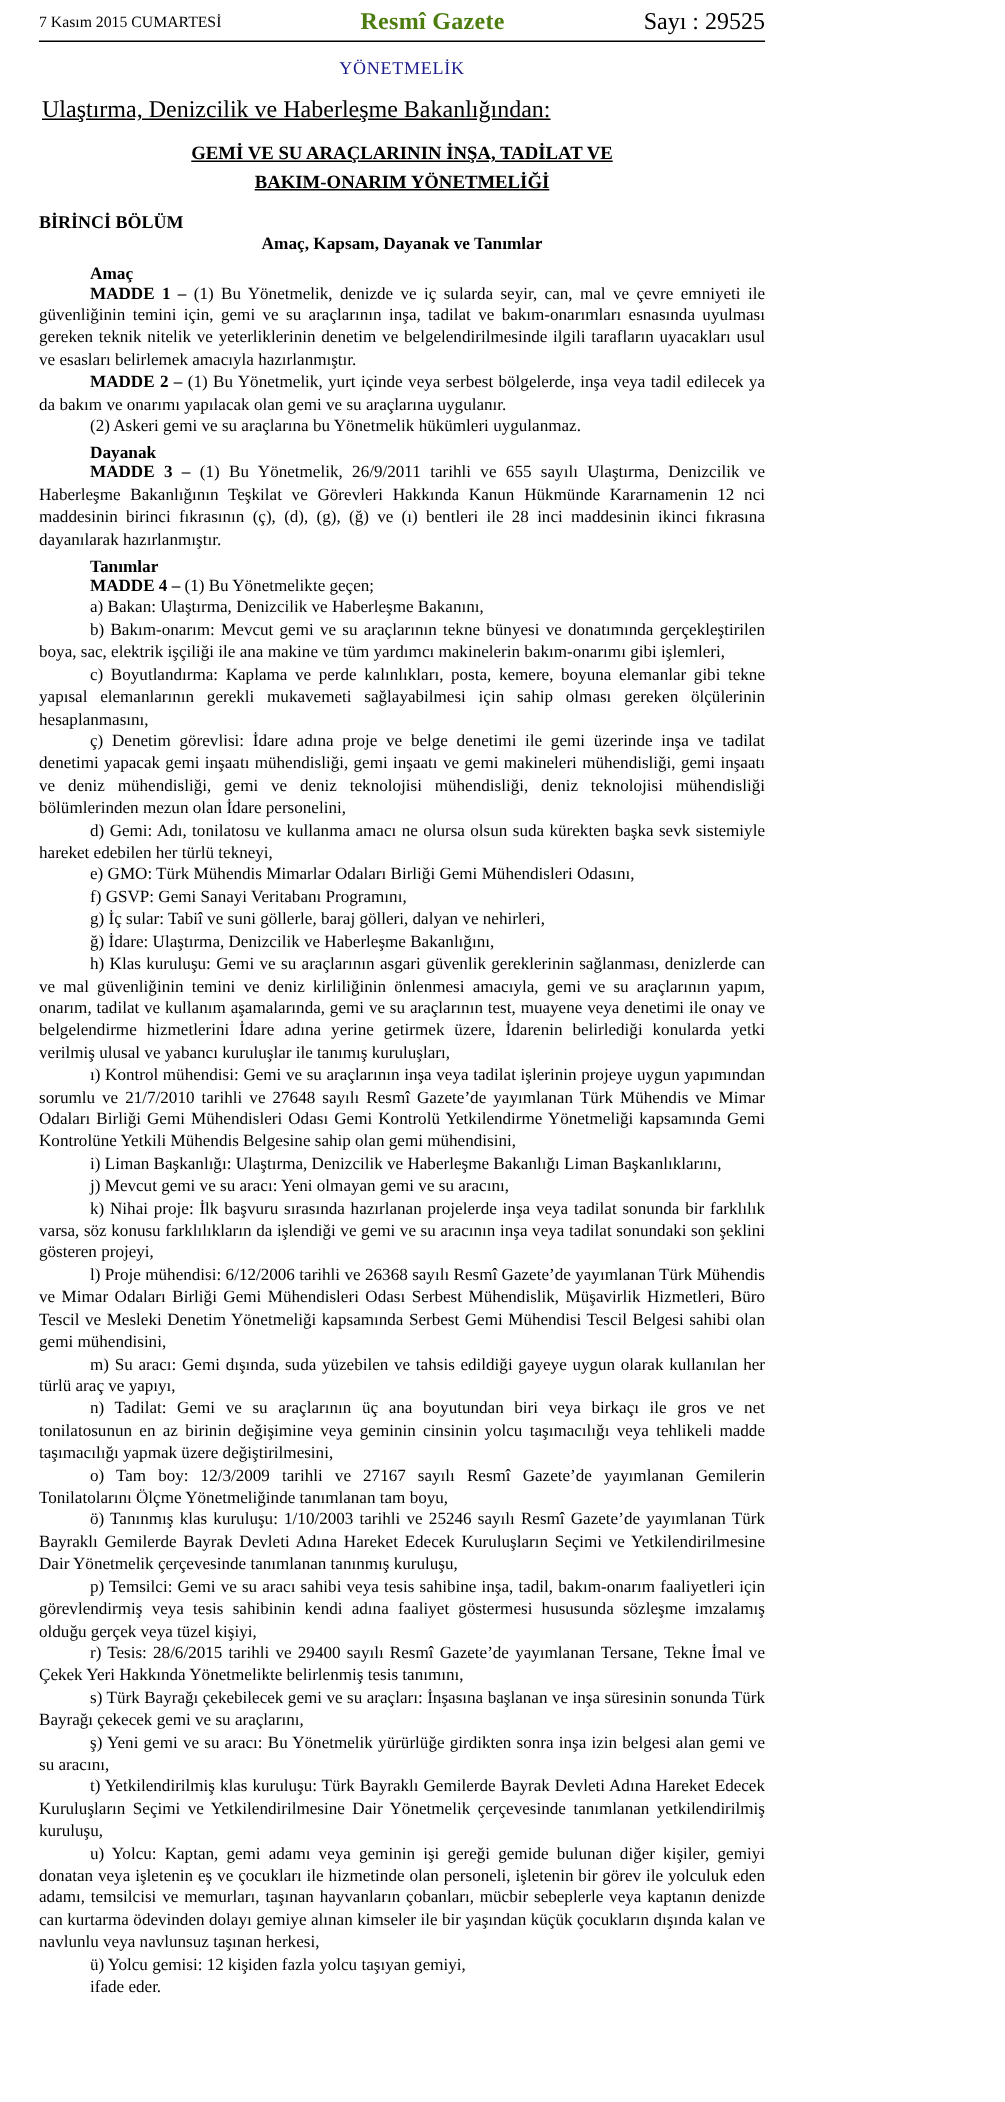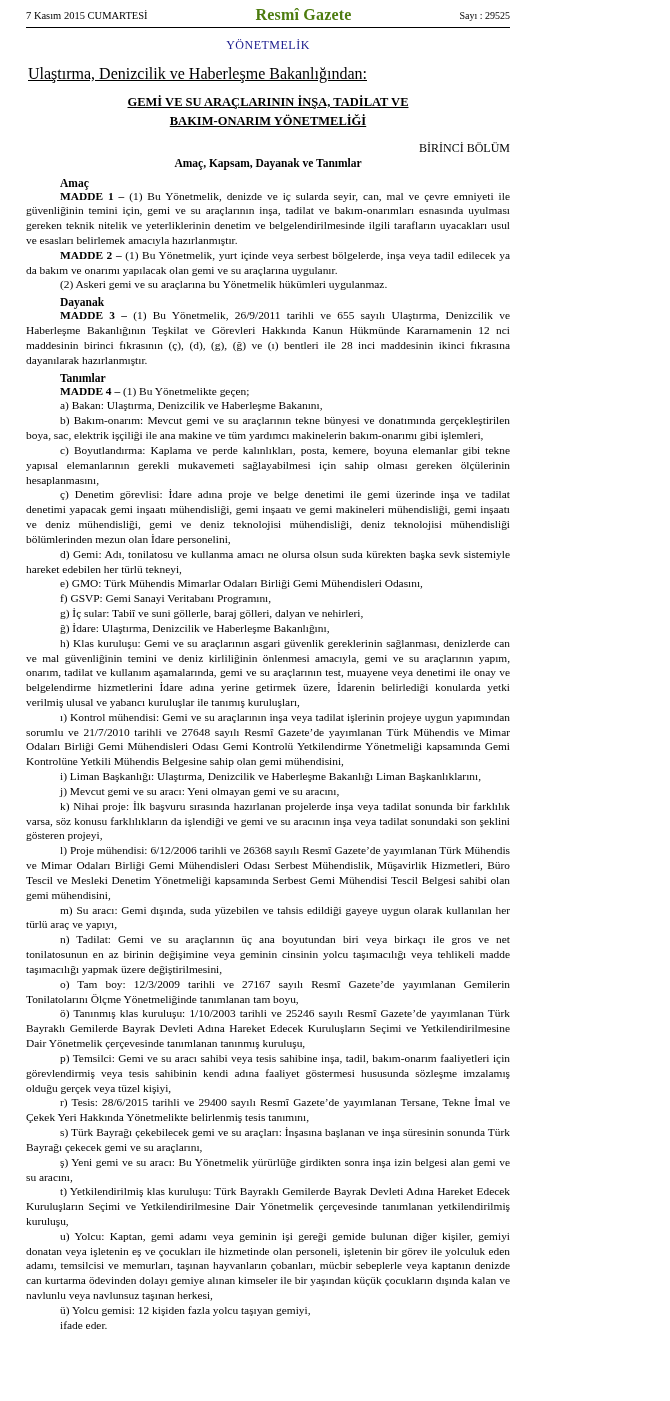--- a/index.html
+++ b/index.html
@@ -37,21 +37,21 @@
   .masthead-center {
     font-size: 16px;
     font-weight: bold;
     color: #4d7c0f;
     font-family: "Liberation Serif", serif;
     letter-spacing: 0.2px;
     flex: 1;
     text-align: center;
   }
   .masthead-right {
-    font-size: 10px;
+    font-size: 16px;
     white-space: nowrap;
   }
   
   .doc-type {
     text-align: center;
     font-size: 12px;
     font-weight: normal;
     color: #1a1a8c;
     letter-spacing: 0.5px;
     margin: 2px 0 12px 0;
@@ -64,23 +64,23 @@
   }
   .title-main {
     text-align: center;
     font-size: 12.5px;
     font-weight: bold;
     line-height: 1.5;
     margin: 0 0 10px 0;
     text-decoration: underline;
   }
   .section-title {
-    text-align: right;
+    text-align: left;
     font-size: 12px;
-    font-weight: normal;
+    font-weight: bold;
     margin: 2px 0 1px 0;
   }
   .section-sub {
     text-align: center;
     font-size: 11.5px;
     font-weight: bold;
     margin: 0 0 8px 0;
   }
   .art-head {
     font-size: 11.5px;

